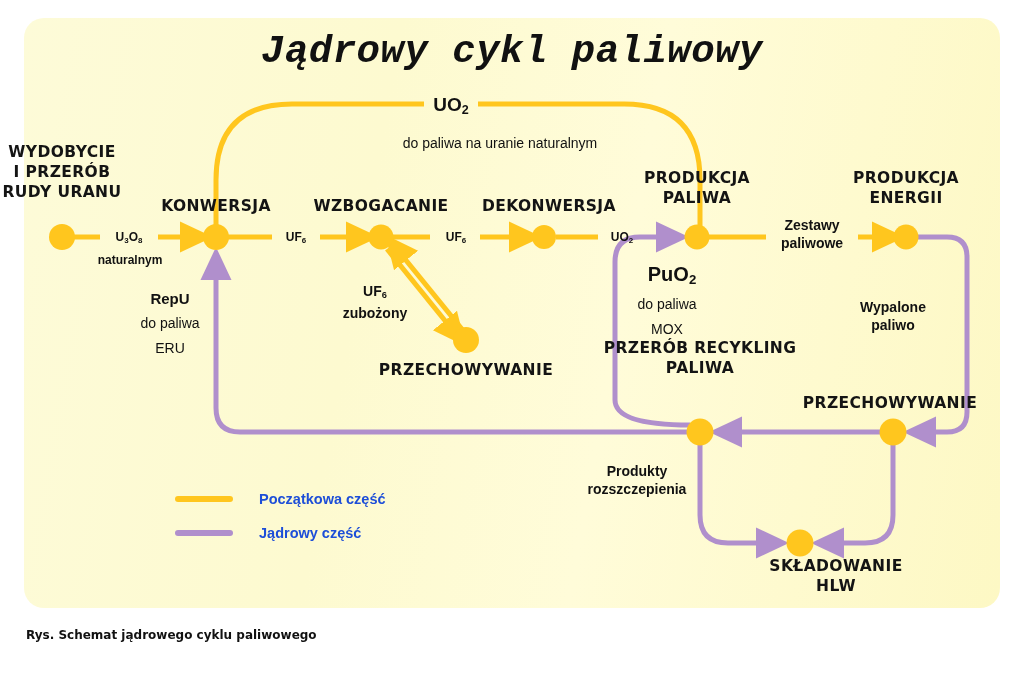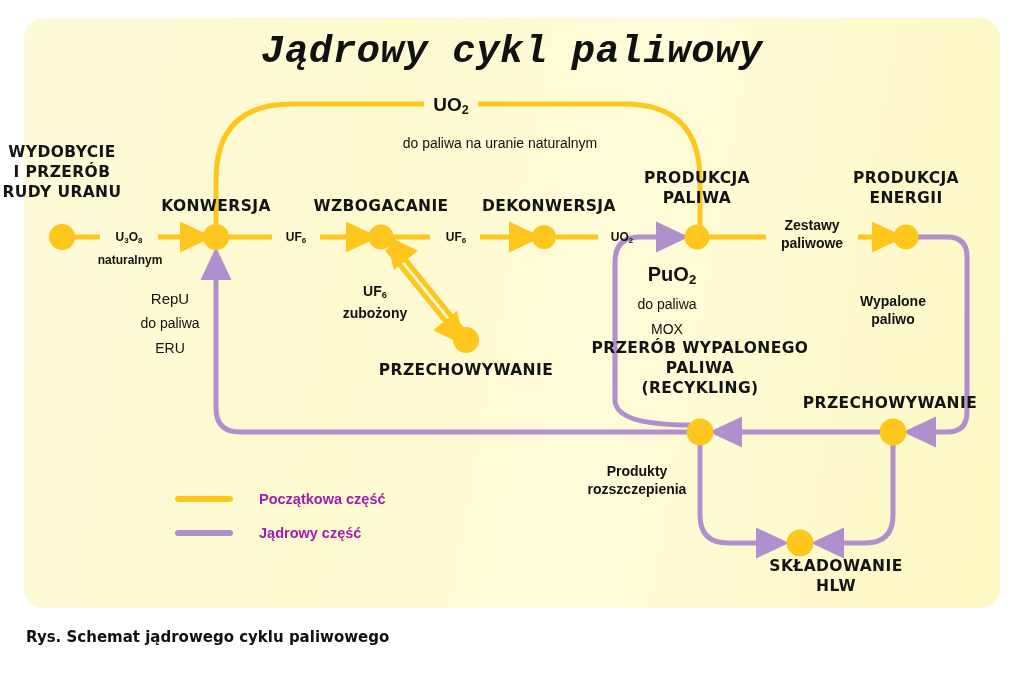--- a/index.html
+++ b/index.html
@@ -54,25 +54,25 @@
     line-height:25px;
   }
   .lbl.bold{font-weight:700;font-size:12px;}
   .lbl.bold2{font-weight:700;font-size:14px;line-height:18px;}
   .lbl.reg{font-weight:400;font-size:14px;}
   sub{font-size:0.66em;vertical-align:-0.22em;font-weight:inherit;}
 
   .legend{position:absolute;left:175px;top:482px;}
   .legend-row{display:flex;align-items:center;height:34px;}
   .legend-swatch{width:58px;height:6px;border-radius:3px;margin-right:26px;}
-  .legend-text{font-size:14.5px;font-weight:700;color:#a21caf;}
+  .legend-text{font-size:14.5px;font-weight:700;color:#1d4ed8;}
 
   .caption{
     position:absolute;left:26px;top:628px;
-    font-size:15px;font-weight:700;color:#111;
+    font-size:12px;font-weight:700;color:#111;
     font-family:"DejaVu Sans","Liberation Sans",sans-serif;
   }
 </style>
 </head>
 <body>
 
 <div id="root">
 
   <div class="panel"></div>
 
@@ -166,23 +166,22 @@
   <div class="stage" style="left:836px;top:168px;width:140px;">
     <div>PRODUKCJA</div>
     <div>ENERGII</div>
   </div>
 
   <div class="stage" style="left:376px;top:360px;width:180px;">
     <div>PRZECHOWYWANIE</div>
   </div>
 
   <div class="stage" style="left:590px;top:338px;width:220px;">
-    <div>PRZERÓB WYPALONEGO</div>
+    <div>PRZERÓB RECYKLING</div>
     <div>PALIWA</div>
-    <div>(RECYKLING)</div>
   </div>
 
   <div class="stage" style="left:800px;top:393px;width:180px;">
     <div>PRZECHOWYWANIE</div>
   </div>
 
   <div class="stage" style="left:756px;top:556px;width:160px;">
     <div>SKŁADOWANIE</div>
     <div>HLW</div>
   </div>
@@ -211,32 +210,32 @@
     UO<sub>2</sub>
   </div>
   <div class="lbl reg" style="left:330px;top:131px;width:340px;">do paliwa na uranie naturalnym</div>
 
   <div class="lbl bold2" style="left:330px;top:282px;width:90px;">
     <div>UF<sub>6</sub></div>
     <div>zubożony</div>
   </div>
 
   <div class="lbl" style="left:122px;top:286px;width:96px;font-size:14px;">
-    <div style="font-weight:400;font-size:15px;">RepU</div>
+    <div style="font-weight:700;font-size:15px;">RepU</div>
     <div>do paliwa</div>
     <div>ERU</div>
   </div>
 
   <div class="lbl" style="left:617px;top:262px;width:100px;font-size:14px;">
     <div style="font-weight:700;font-size:20px;margin-left:10px;">PuO<sub>2</sub></div>
     <div>do paliwa</div>
     <div>MOX</div>
   </div>
 
-  <div class="lbl bold2" style="left:835px;top:292px;width:116px;">
+  <div class="lbl bold2" style="left:835px;top:298px;width:116px;">
     <div>Wypalone</div>
     <div>paliwo</div>
   </div>
 
   <div class="lbl bold2" style="left:566px;top:462px;width:142px;">
     <div>Produkty</div>
     <div>rozszczepienia</div>
   </div>
 
   <div class="legend">

